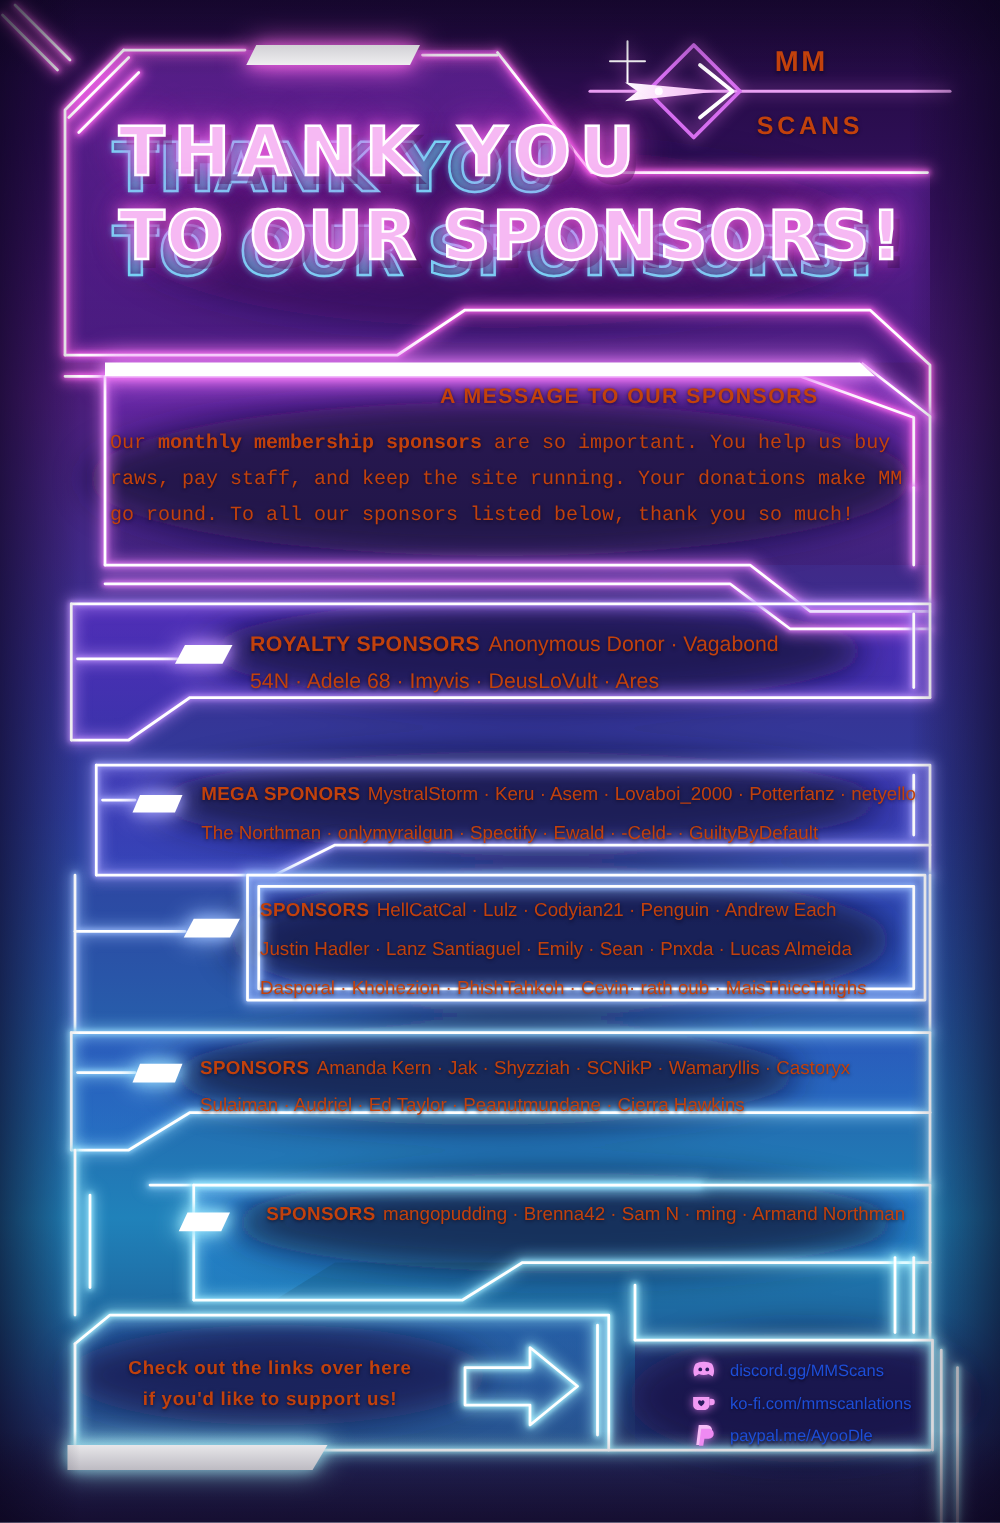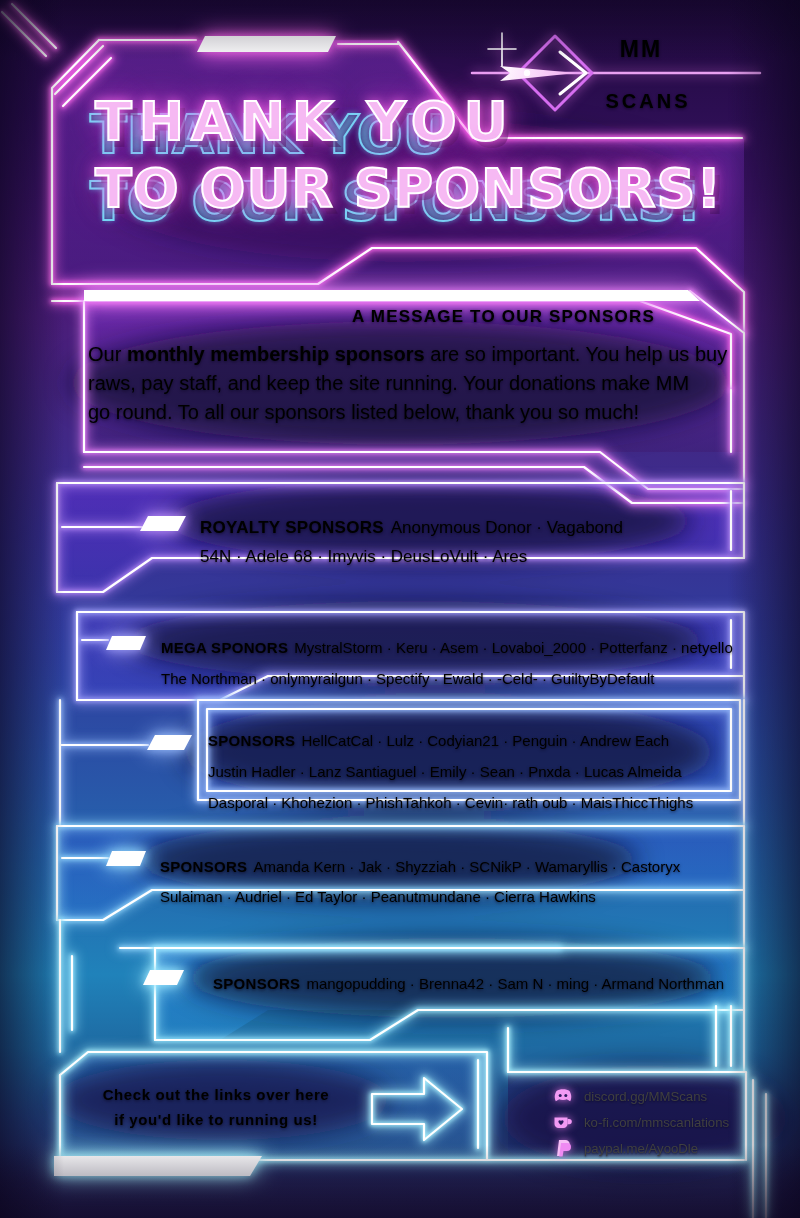--- a/index.html
+++ b/index.html
@@ -5,43 +5,43 @@
   html,body{margin:0;padding:0;}
   body{width:800px;height:1218px;overflow:hidden;position:relative;
        font-family:"Liberation Sans",sans-serif;
        background:linear-gradient(180deg,#200a3c 0%,#2c0e52 9%,#3d1568 18%,#4a1d79 26%,#432683 34%,#383193 44%,#2f3f9e 54%,#2955a8 64%,#2370b2 74%,#2082ba 80%,#1e6aa2 86%,#22417e 92%,#232457 97%,#211c4b 100%);}
   .edge-vignette{position:absolute;inset:0;z-index:5;pointer-events:none;
        background:linear-gradient(90deg,rgba(10,4,28,.62) 0%,rgba(10,4,28,0) 8%,rgba(10,4,28,0) 91%,rgba(10,4,28,.62) 100%),
                   linear-gradient(180deg,rgba(10,4,28,.45) 0%,rgba(10,4,28,0) 5%,rgba(10,4,28,0) 94%,rgba(16,8,36,.65) 100%);}
   #frame{position:absolute;left:0;top:0;z-index:2;}
   .np path{fill:none;stroke-linecap:round;stroke-linejoin:round;}
   .bars path{stroke:none;}
-  .txt{position:absolute;color:#000000;z-index:10;text-shadow:0 1px 3px rgba(8,4,26,.65);}
+  .txt{position:absolute;color:#c2410c;z-index:10;text-shadow:0 1px 3px rgba(8,4,26,.65);}
   .title{font-family:"DejaVu Sans",sans-serif;font-weight:800;font-size:54px;white-space:nowrap;
          color:#f6b9f3;-webkit-text-stroke:2px #ffffff;
          text-shadow:0 0 12px rgba(255,110,240,.95),0 0 28px rgba(255,80,235,.7),0 0 46px rgba(240,70,230,.45),6px 7px 0 rgba(40,12,62,.45);}
   .title-echo{font-family:"DejaVu Sans",sans-serif;font-weight:800;font-size:54px;white-space:nowrap;
          color:rgba(40,20,70,.25);-webkit-text-stroke:2px #6fe0f6;transform:translate(-5px,13px);
          text-shadow:0 0 6px rgba(90,220,245,.8);}
   .ls1{letter-spacing:7px;} .ls2{letter-spacing:1px;}
   .t1{left:95px;top:90px;} .t2{left:95px;top:157px;}
   .logo-mm{left:596px;top:36px;width:90px;text-align:center;font-weight:700;font-size:23px;letter-spacing:2px;}
   .logo-scans{left:586px;top:90px;width:124px;text-align:center;font-weight:700;font-size:20px;letter-spacing:3px;}
   .msg-head{left:352px;top:307px;font-size:17px;font-weight:700;letter-spacing:1.2px;}
-  .msg-body{left:88px;top:340px;width:652px;font-size:20px;line-height:29px;}
-  .tier{line-height:31px;font-size:15px;margin-top:12px;}
+  .msg-body{left:88px;top:340px;width:652px;font-size:16px;line-height:29px;font-family:Liberation Mono, monospace;}
+  .tier{line-height:31px;font-size:15px;}
   .tier .lbl{font-weight:700;margin-right:.4em;letter-spacing:.3px;}
   .tier1{left:200px;top:501px;font-size:17px;line-height:29px;}
   .tier2{left:161px;top:620px;}
   .tier3{left:208px;top:713px;}
   .tier4{left:160px;top:840px;line-height:30px;}
   .tier5{left:213px;top:956px;}
   .support{left:70px;top:1082px;width:292px;text-align:center;font-weight:700;font-size:15px;line-height:25px;letter-spacing:.6px;}
   .link-row{position:absolute;left:552px;display:flex;align-items:center;gap:10px;z-index:10;}
-  .link-row span{color:#404040;font-size:13.2px;text-shadow:0 1px 2px rgba(8,4,26,.6);}
+  .link-row span{color:#1d4ed8;font-size:13.2px;text-shadow:0 1px 2px rgba(8,4,26,.6);}
   .lr1{top:1085px;} .lr2{top:1111px;} .lr3{top:1137px;}
   .link-icon{filter:drop-shadow(0 0 4px rgba(240,130,245,.8));}
 </style>
 </head>
 <body>
 
 <svg id="frame" width="800" height="1218" viewBox="0 0 800 1218">
   <defs>
     <filter id="b2" x="-60%" y="-60%" width="220%" height="220%">
         <feGaussianBlur stdDeviation="2"></feGaussianBlur>
@@ -391,21 +391,21 @@
   <div><span class="lbl">SPONSORS</span><span>Amanda Kern · Jak · Shyzziah · SCNikP · Wamaryllis · Castoryx</span></div>
   <div>Sulaiman · Audriel · Ed Taylor · Peanutmundane · Cierra Hawkins</div>
 </div>
 
 <div class="txt tier tier5">
   <div><span class="lbl">SPONSORS</span><span>mangopudding · Brenna42 · Sam N · ming · Armand Northman</span></div>
 </div>
 
 <div class="txt support">
   <div>Check out the links over here</div>
-  <div>if you'd like to running us!</div>
+  <div>if you'd like to support us!</div>
 </div>
 
 <div class="link-row lr1">
   <svg class="link-icon" width="22" height="22" viewBox="0 0 22 22">
     <path d="M4.5,6 C7.5,3.8 14.5,3.8 17.5,6 C19.6,9.4 19.8,13.4 18.2,16.2 L14.8,14.2 C12.6,15.2 9.4,15.2 7.2,14.2 L3.8,16.2 C2.2,13.4 2.4,9.4 4.5,6 Z" fill="#f29af4"></path>
     <circle cx="8.2" cy="10.5" r="1.5" fill="#2a1b5e"></circle>
       <circle cx="13.8" cy="10.5" r="1.5" fill="#2a1b5e"></circle>
   </svg>
   <span>discord.gg/MMScans</span>
 </div>

